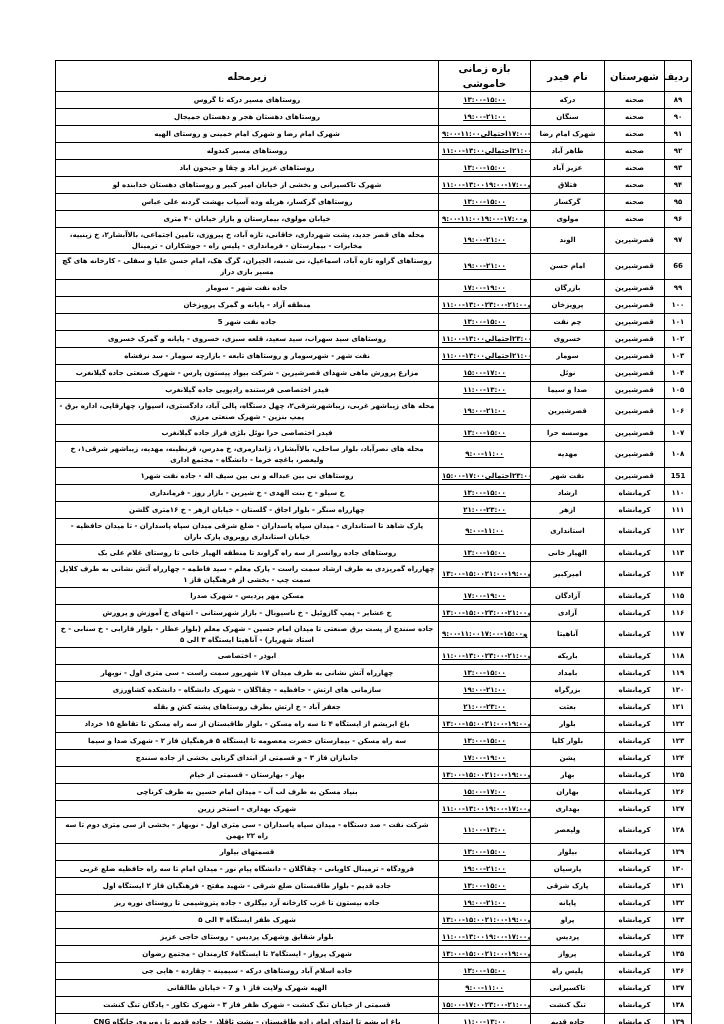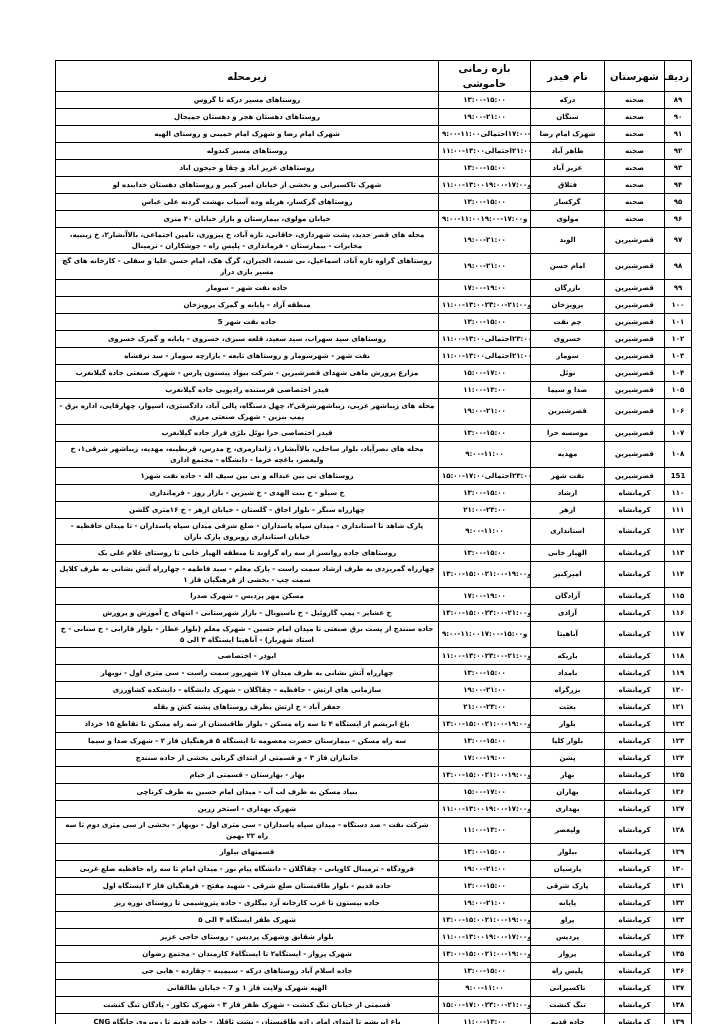--- a/index.html
+++ b/index.html
@@ -21,21 +21,21 @@
     overflow:hidden;
   }
   table.sched th{
     font-size:10px;line-height:15px;height:17px;padding:0 2px;
   }
   table.sched td{
     font-size:7px;line-height:11px;padding:1.5px 3px;height:13px;
   }
   td.c-time{
     direction:ltr;unicode-bidi:isolate;
-    font-size:6.1px;white-space:nowrap;padding:1.5px 1px;
+    font-size:6.1px;white-space:nowrap;padding:1.5px 1px;text-decoration:underline;
   }
   td.c-radif{font-size:7.2px;}
   col.w-radif{width:27px;}
   col.w-city{width:60px;}
   col.w-feeder{width:74px;}
   col.w-time{width:92px;}
   col.w-area{width:auto;}
 </style>
 </head>
 <body>
@@ -117,21 +117,21 @@
             <td class="c-area">خیابان مولوی، بیمارستان و بازار خیابان ۴۰ متری</td>
           </tr>
           <tr>
             <td class="c-radif">۹۷</td>
             <td class="c-city">قصرشیرین</td>
             <td class="c-feeder">الوند</td>
             <td class="c-time">۱۹:۰۰-۲۱:۰۰</td>
             <td class="c-area">محله های قصر جدید، پشت شهرداری، خاقانی، تازه آباد، خ پیروزی، تامین اجتماعی، بالاآبشار۲، خ زینبیه، مخابرات - بیمارستان - فرمانداری - پلیس راه - جوشکاران - ترمینال</td>
           </tr>
           <tr>
-            <td class="c-radif">۹۸</td>
+            <td class="c-radif">66</td>
             <td class="c-city">قصرشیرین</td>
             <td class="c-feeder">امام حسن</td>
             <td class="c-time">۱۹:۰۰-۲۱:۰۰</td>
             <td class="c-area">روستاهای گراوه تازه آباد، اسماعیل، نی شنبه، الجیران، گرگ هک، امام حسن علیا و سفلی - کارخانه های گچ مسیر بازی دراز</td>
           </tr>
           <tr>
             <td class="c-radif">۹۹</td>
             <td class="c-city">قصرشیرین</td>
             <td class="c-feeder">بازرگان</td>
             <td class="c-time">۱۷:۰۰-۱۹:۰۰</td>

